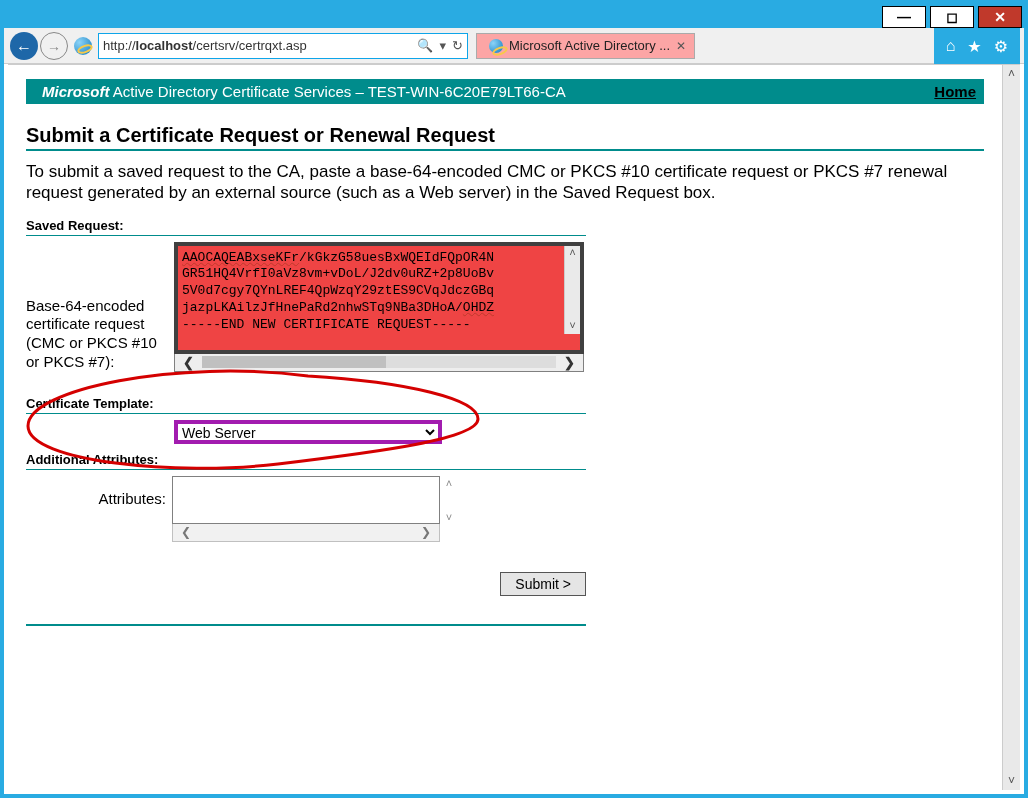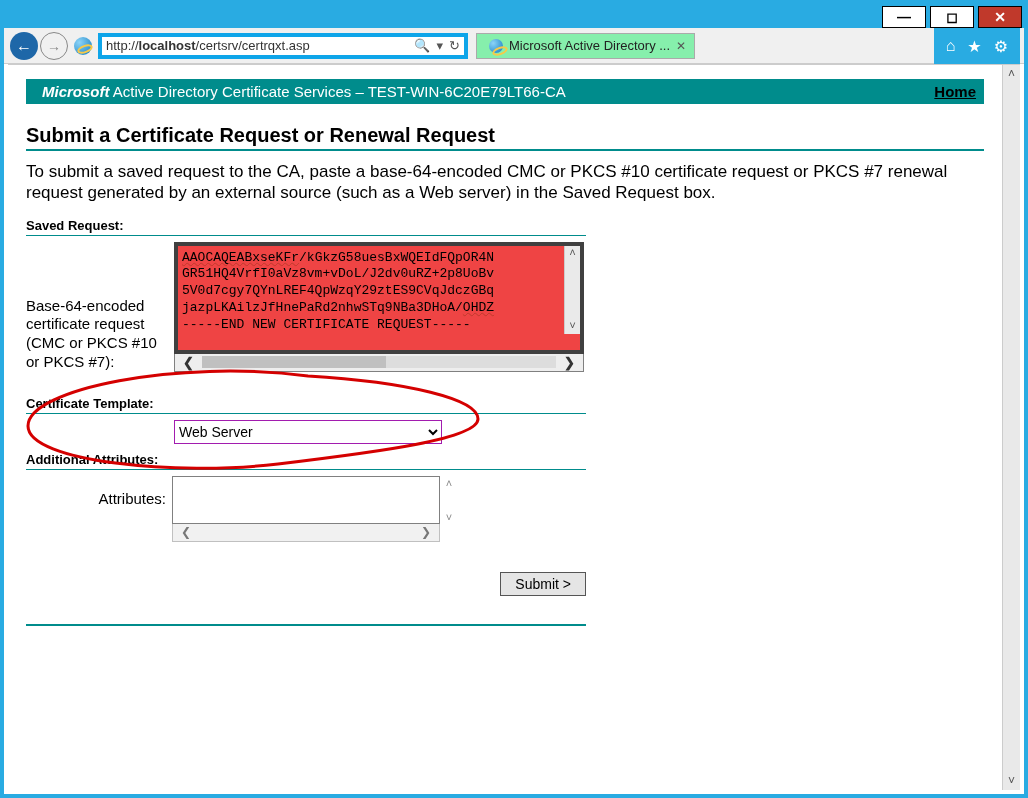--- a/index.html
+++ b/index.html
@@ -57,35 +57,35 @@
     position:relative; margin-left:4px;
   }
   .ie-logo::after{
     content:""; position:absolute;
     left:3px; top:8px; width:12px; height:4px;
     border:2px solid #f7c948; border-radius:50%;
     transform:rotate(-20deg);
   }
   .addr {
     flex:0 0 370px; height:26px;
-    border:4px solid #0ea5e9; background:#fff;
+    border:1px solid #0ea5e9; background:#fff;
     display:flex; align-items:center; padding:0 4px;
     margin-left:4px;
     text-align:right;
   }
   .addr .url { font-size:13px; color:#333;}
   .addr .bold{font-weight:bold;}
   .addr-actions{
     display:flex;align-items:center;gap:6px;margin-left:auto;color:#555;font-size:13px;
   }
   .tab {
     border:1px solid #aaa; height:26px;
     display:flex;align-items:center;gap:6px;
     padding:0 8px; margin-left:6px;
-    background:#86efac;
+    background:#fca5a5;
     max-width:230px;
   }
   .tab-title{font-size:13px;color:#222;white-space:nowrap;overflow:hidden;}
   .tab .x{color:#555;font-size:12px;}
   .toolbar-right{
     margin-left:auto; display:flex;gap:12px;color:#fff;
     background:#29abe2; height:36px;align-items:center;
     padding:0 12px; font-size:16px;
     position:absolute; right:4px; top:24px;
   }
@@ -133,21 +133,21 @@
   }
   .cert-hscroll{
     height:18px;width:410px;border:1px solid #808080;border-top:none;
     background:#eee;display:flex;justify-content:space-between;align-items:center;
     font-size:13px;font-weight:bold;color:#333;padding:0 8px;
   }
   .cert-hscroll .track{flex:1;height:12px;background:#ddd;margin:0 8px;position:relative;}
   .cert-hscroll .thumb{position:absolute;left:0;top:0;height:12px;width:52%;background:#c0c0c0;}
   .template-row{display:flex;align-items:center;gap:6px;margin-top:2px;}
   select.template{
-    width:268px;height:24px;font-size:14px;border:1px solid #a21caf;background:#fff;
+    width:268px;height:24px;font-size:14px;border:4px solid #a21caf;background:#fff;
   }
   
   .annotation{
     position:absolute; pointer-events:none;
   }
   .annotation svg{overflow:visible;}
   .attr-row{display:flex;align-items:flex-start;gap:6px;margin-top:2px;}
   .attr-label{width:140px;text-align:right;font-size:15px;padding-top:14px;}
   .attr-box{
     width:268px;height:48px;border:1px solid #808080;background:#fff;position:relative;

